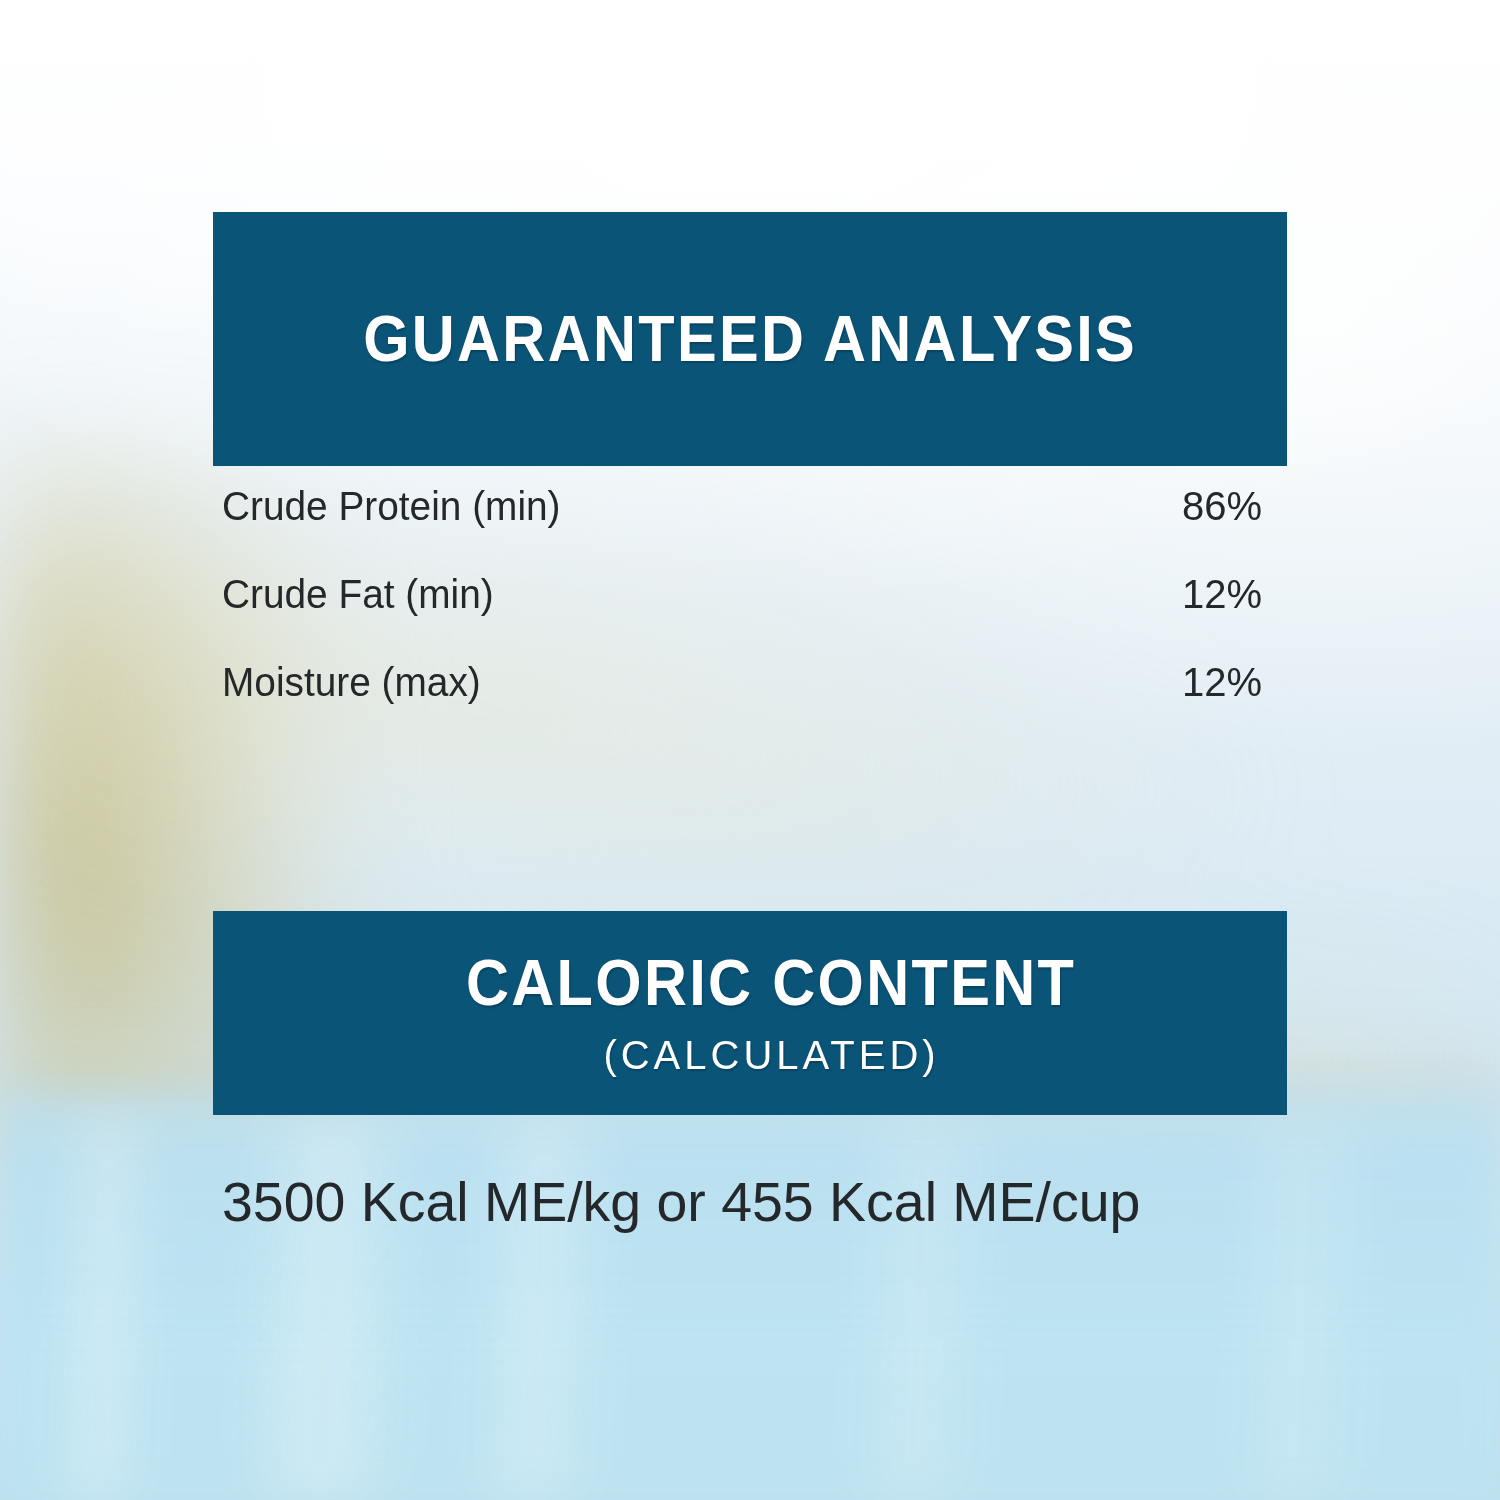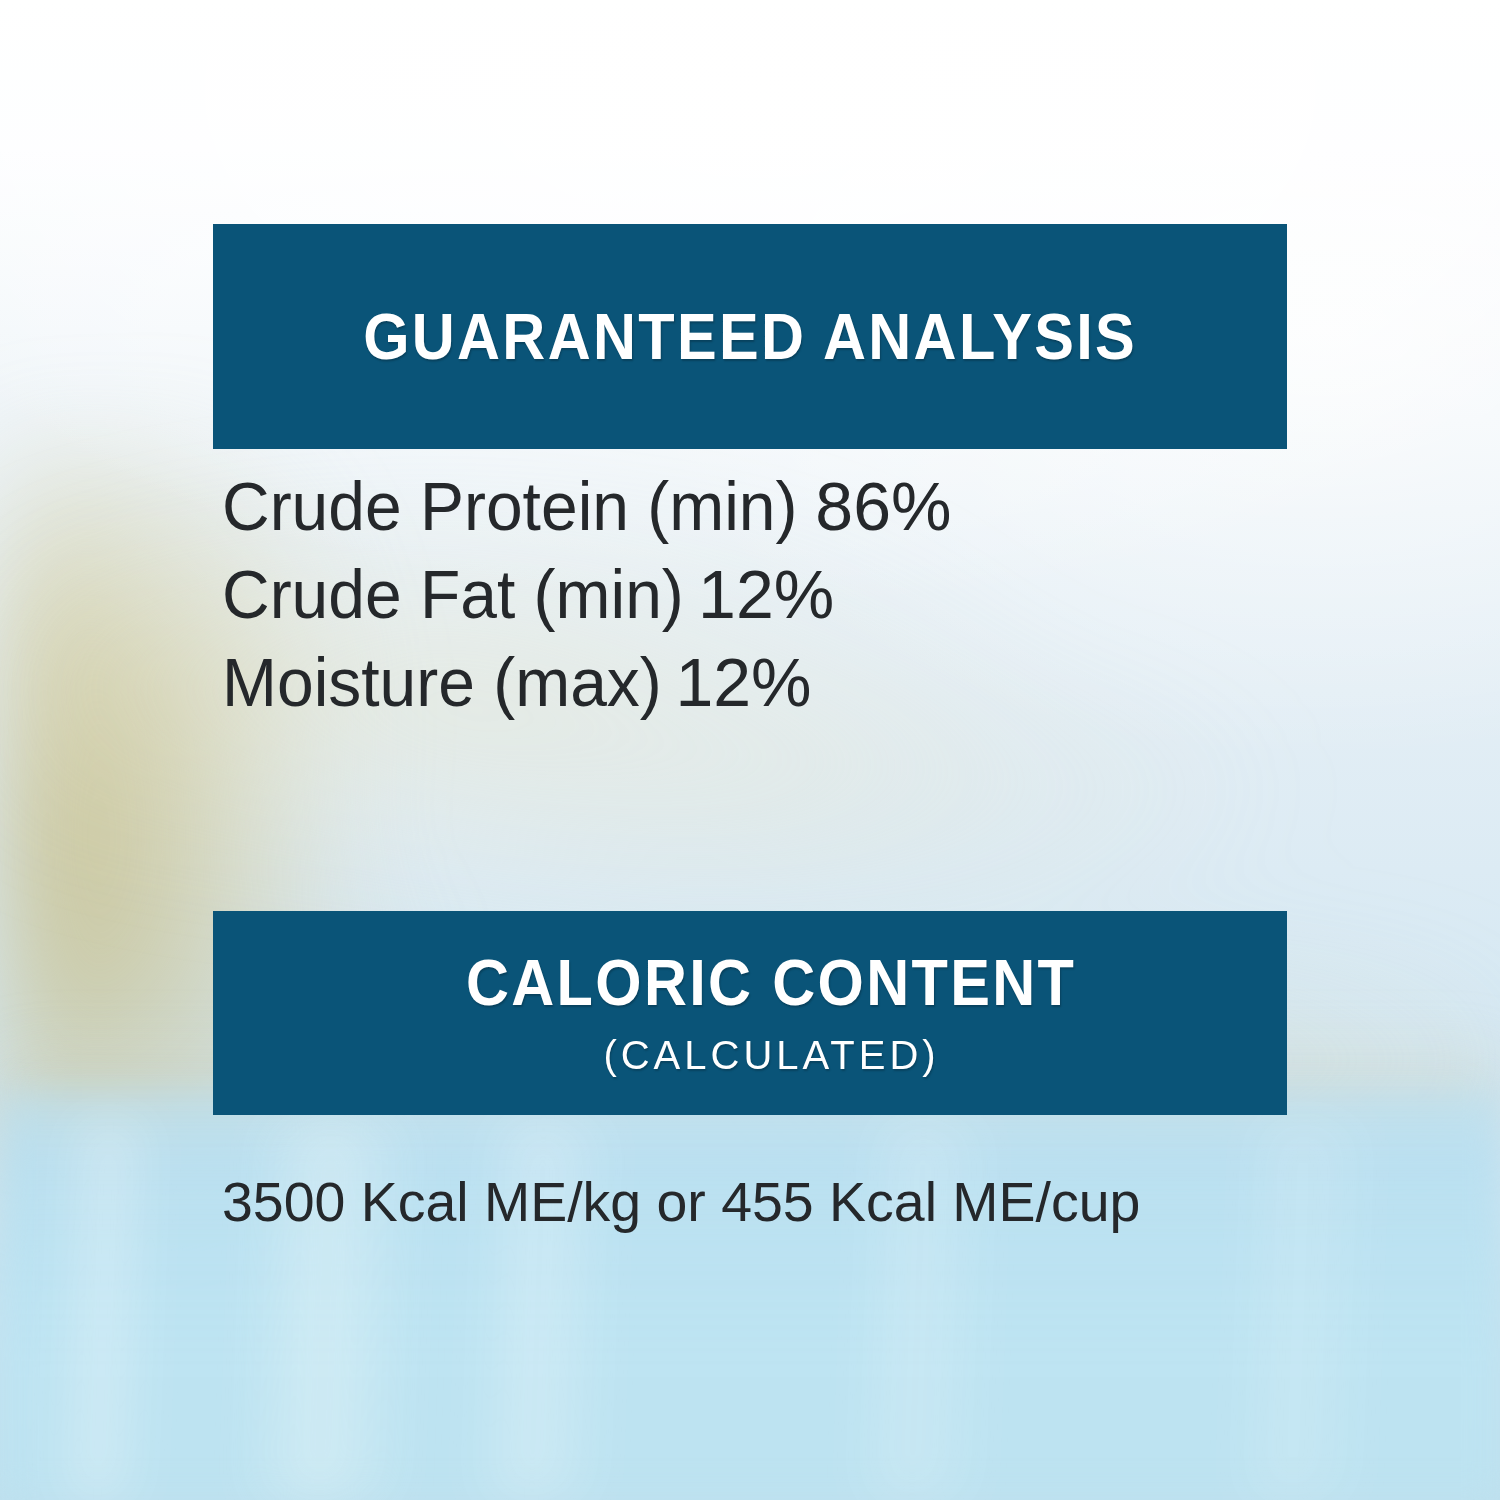--- a/index.html
+++ b/index.html
@@ -155,21 +155,21 @@
     left: 213px;
     width: 1074px;
     background: #0a5478;
     display: flex;
     flex-direction: column;
     align-items: center;
     justify-content: center;
     box-sizing: border-box;
   }
 
-  #banner-analysis { top: 224px; height: 225px; }
+  #banner-analysis { top: 212px; height: 254px; }
   #banner-caloric  { top: 911px; height: 204px; padding-left: 43px; }
 
   .banner-title {
     color: #ffffff;
     font-weight: 700;
     font-size: 64px;
     letter-spacing: 2.5px;
     line-height: 1;
     white-space: nowrap;
     transform: scaleX(0.93);
@@ -191,24 +191,24 @@
   .rows {
     position: absolute;
     left: 222px;
     right: 238px;
     top: 462px;
   }
 
   .row {
     display: flex;
     align-items: baseline;
-    justify-content: flex-start;
+    justify-content: space-between;
     height: 88px;
     color: #25282b;
-    font-size: 68px;
+    font-size: 40px;
     line-height: 88px;
     white-space: nowrap;
   }
 
   .row-label {
     font-weight: 400;
     transform: scaleX(0.97);
     transform-origin: left center;
   }
 

